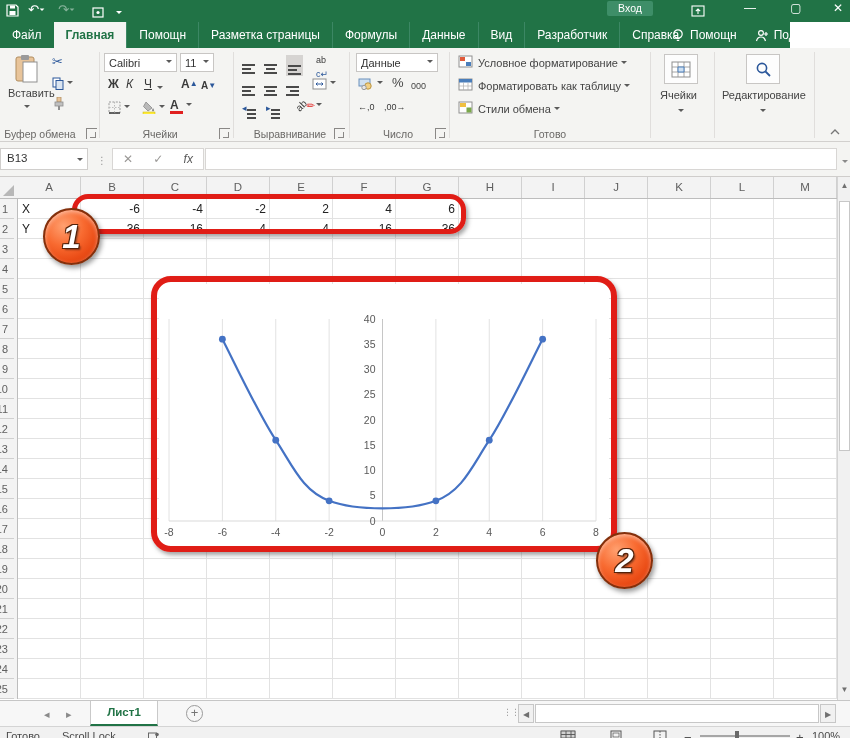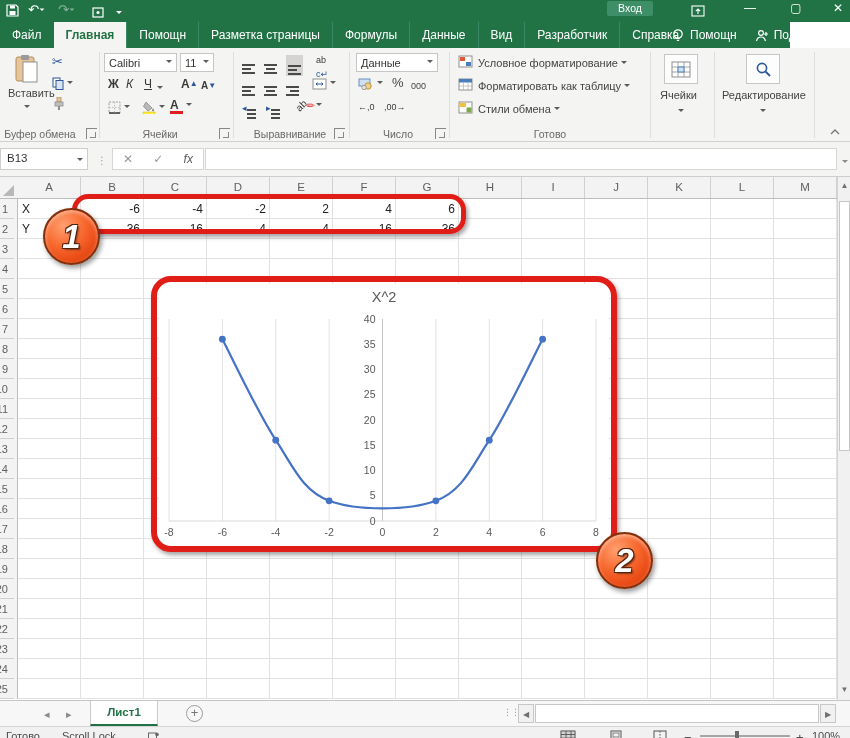--- a/index.html
+++ b/index.html
@@ -485,21 +485,20 @@
       <text x="383.625" y="252" text-anchor="middle" fill="#595959" font-size="10.5">6</text>
       <text x="437" y="252" text-anchor="middle" fill="#595959" font-size="10.5">8</text>
       <path d="M63.4,55.2 C72.3,72.0 99.0,129.3 116.8,156.2 C134.5,183.1 143.4,206.7 170.1,216.8 C196.8,226.9 250.2,226.9 276.9,216.8 C303.6,206.7 312.5,183.1 330.3,156.2 C348.0,129.3 374.7,72.0 383.6,55.2" fill="none" stroke="#4472c4" stroke-width="2.2" stroke-linecap="round"></path>
       <circle cx="63.375" cy="55.19999999999999" r="3.4" fill="#4472c4"></circle>
       <circle cx="116.75" cy="156.2" r="3.4" fill="#4472c4"></circle>
       <circle cx="170.125" cy="216.8" r="3.4" fill="#4472c4"></circle>
       <circle cx="276.875" cy="216.8" r="3.4" fill="#4472c4"></circle>
       <circle cx="330.25" cy="156.2" r="3.4" fill="#4472c4"></circle>
       <circle cx="383.625" cy="55.19999999999999" r="3.4" fill="#4472c4"></circle>
     </svg>
-  <div id="chart-title">X^2</div>
 </div>
 
 <div class="ann-rect" style="left:72px;top:194px;width:394px;height:40px"></div>
 <div class="ann-rect" style="left:151px;top:276px;width:466px;height:276px;border-width:6px;border-radius:20px"></div>
 <div class="badge" style="left:43px;top:208px">1</div>
 <div class="badge" style="left:596px;top:532px">2</div>
 
 <div class="abs" id="tabbar">
   <span class="navarr" style="left:44px">◂</span>
   <span class="navarr" style="left:66px">▸</span>

